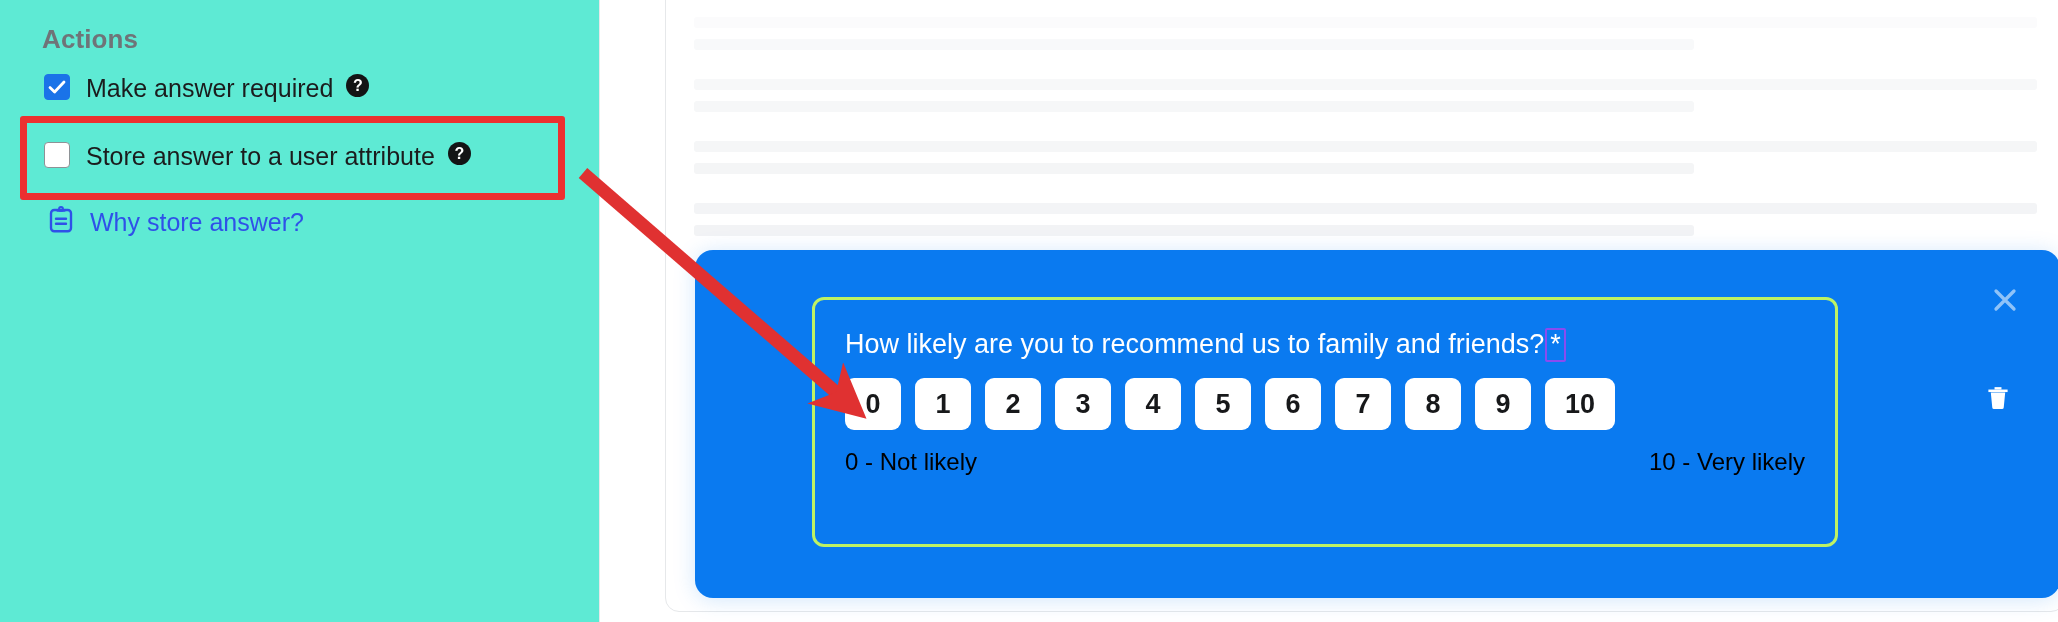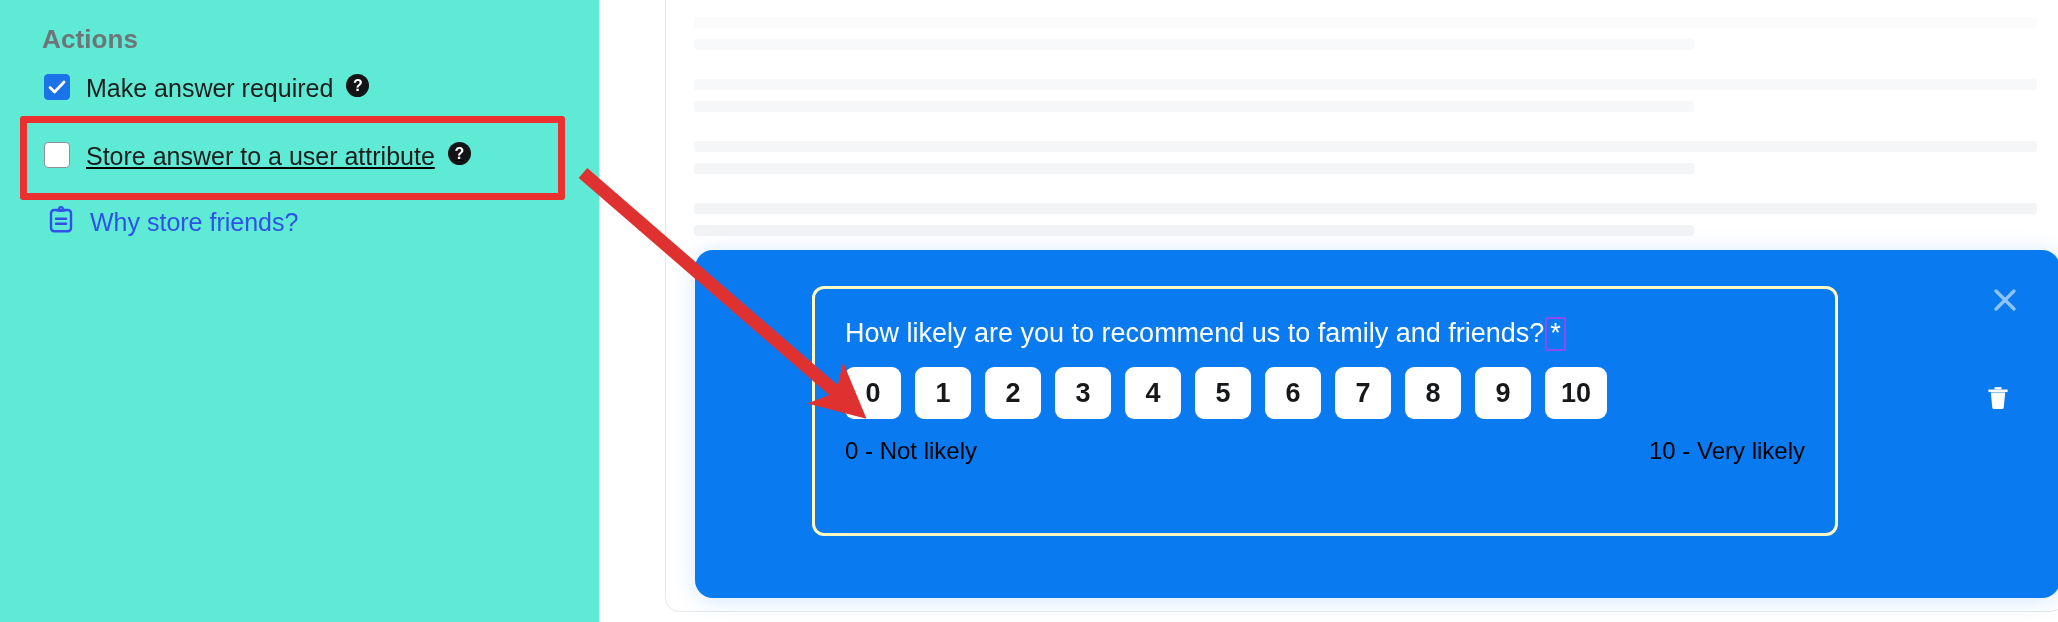--- a/index.html
+++ b/index.html
@@ -38,21 +38,21 @@
     color: #6f7478;
     letter-spacing: 0.1px;
   }
 
   .check-row {
     position: absolute;
     display: flex;
     height: 34px;
   }
   #row-required { left: 44px; top: 74px; }
-  #row-store    { left: 44px; top: 142px; text-decoration: underline; }
+  #row-store    { left: 44px; top: 142px; }
 
   .cbox {
     width: 26px;
     height: 26px;
     border-radius: 4px;
     box-sizing: border-box;
     flex: 0 0 auto;
     position: relative;
   }
   .cbox.checked {
@@ -144,24 +144,24 @@
     top: 250px;
     width: 1365px;
     height: 348px;
     background: #0a7af0;
     border-radius: 18px;
     box-shadow: 0 2px 22px rgba(10,122,240,0.18);
   }
   #question-box {
     position: absolute;
     left: 117px;
-    top: 36px;
+    top: 47px;
     width: 1026px;
     height: 250px;
-    border: 3px solid #fef9c3;
+    border: 3px solid #bef264;
     border-radius: 12px;
     box-sizing: border-box;
   }
   #question-text {
     position: absolute;
     left: 30px;
     top: 28px;
     font-size: 27px;
     color: #ffffff;
     white-space: nowrap;
@@ -274,21 +274,21 @@
 
     <a id="why-link" href="#">
       <span>
         <svg width="30" height="30" viewBox="0 0 24 24" aria-hidden="true">
           <rect x="4" y="4" width="16" height="17" rx="2.6" fill="none" stroke="#2f51e8" stroke-width="1.9"></rect>
           <path d="M9.2 4.4 h5.6" fill="none" stroke="#2f51e8" stroke-width="1.9" stroke-linecap="round"></path>
           <circle cx="12" cy="3.1" r="1.5" fill="none" stroke="#2f51e8" stroke-width="1.7"></circle>
           <path d="M8 11 h8 M8 15 h8" fill="none" stroke="#2f51e8" stroke-width="1.9" stroke-linecap="round"></path>
         </svg>
       </span>
-      <span class="linktext">Why store friends?</span>
+      <span class="linktext">Why store answer?</span>
     </a>
   </div>
 
   <div id="preview-panel">
     <div id="skeleton-container">
         <div class="skel" style="top: 30px; width: 1343px; background: rgb(251, 251, 252);"></div>
         <div class="skel" style="top: 52px; width: 1000px; background: rgb(248, 249, 250);"></div>
         <div class="skel" style="top: 92px; width: 1343px; background: rgb(247, 248, 249);"></div>
         <div class="skel" style="top: 114px; width: 1000px; background: rgb(246, 247, 248);"></div>
         <div class="skel" style="top: 154px; width: 1343px; background: rgb(245, 246, 247);"></div>
@@ -311,21 +311,21 @@
           <button class="score-btn">0</button>
           <button class="score-btn">1</button>
           <button class="score-btn">2</button>
           <button class="score-btn">3</button>
           <button class="score-btn">4</button>
           <button class="score-btn">5</button>
           <button class="score-btn">6</button>
           <button class="score-btn">7</button>
           <button class="score-btn">8</button>
           <button class="score-btn">9</button>
-          <button class="score-btn" style="width: 62px;">10</button>
+          <button class="score-btn" style="width: 70px;">10</button>
         </div>
 
       <div class="scale-label" id="scale-low">0 - Not likely</div>
       <div class="scale-label" id="scale-high">10 - Very likely</div>
     </div>
 
     <div id="close-btn">
       <svg width="36" height="36" viewBox="0 0 24 24" aria-hidden="true">
         <path d="M6 6 L18 18 M18 6 L6 18" fill="none" stroke="#ffffff" stroke-opacity="0.55" stroke-width="2.2" stroke-linecap="round"></path>
       </svg>

